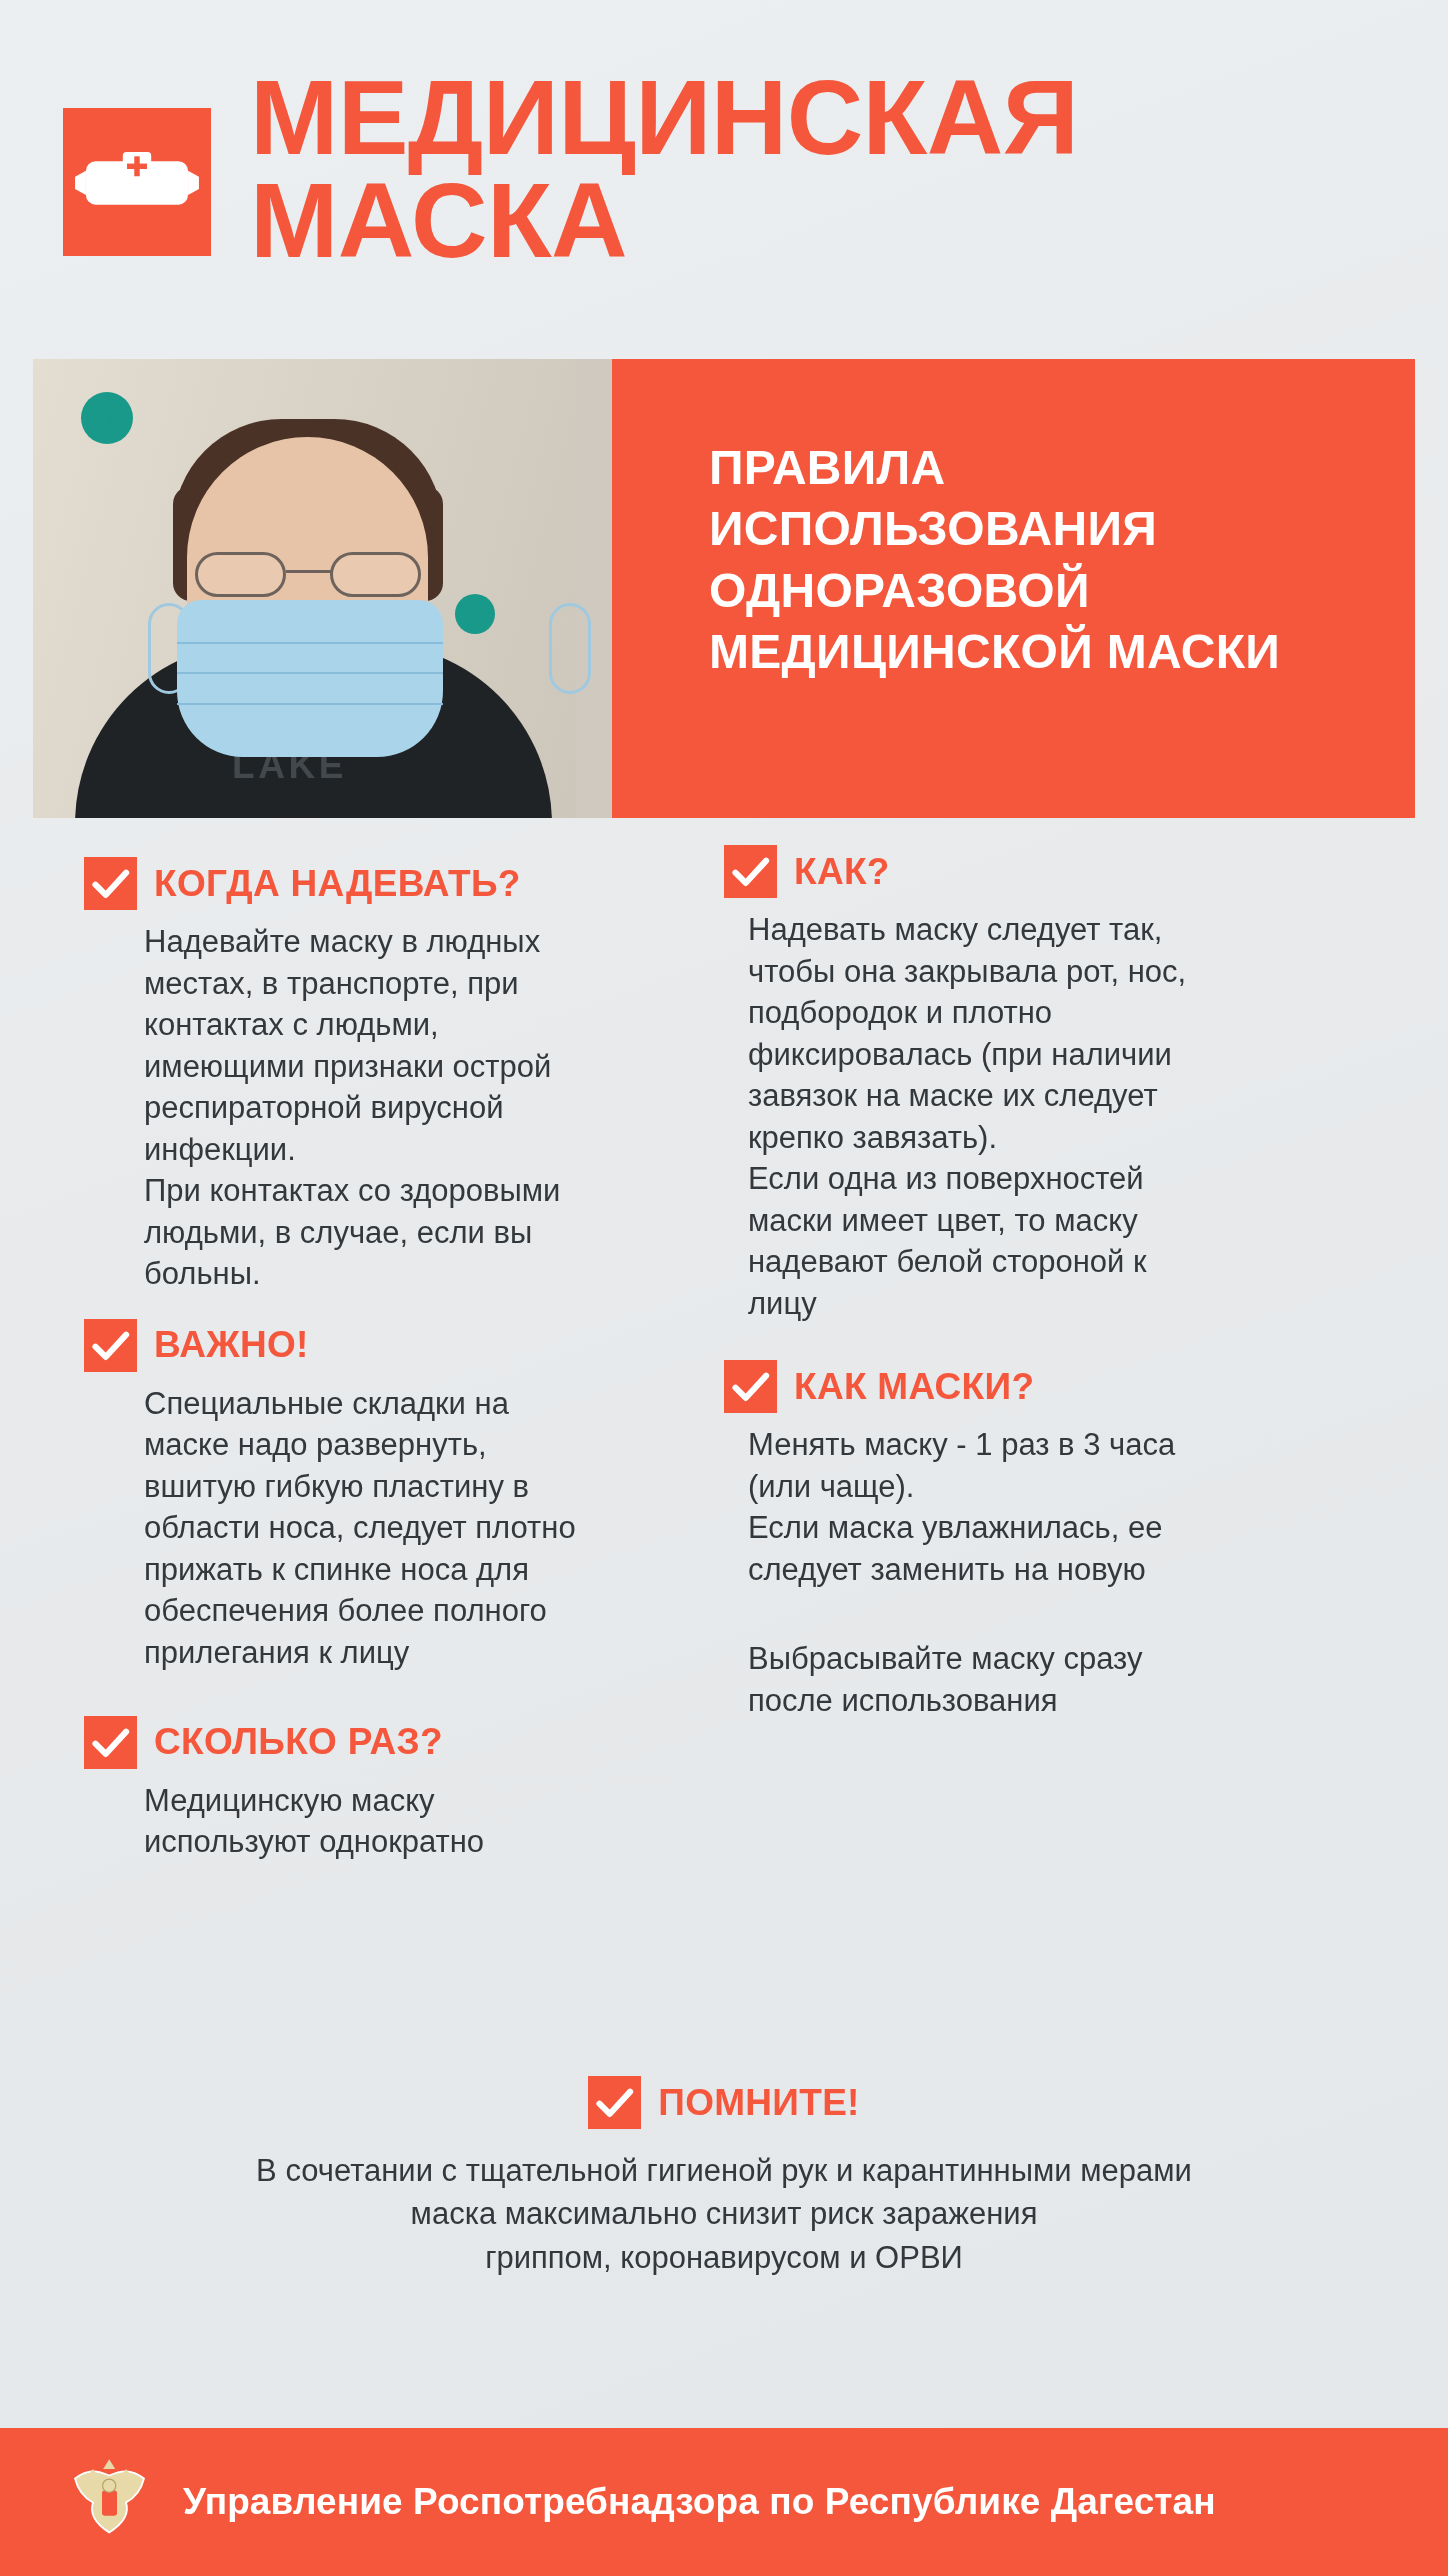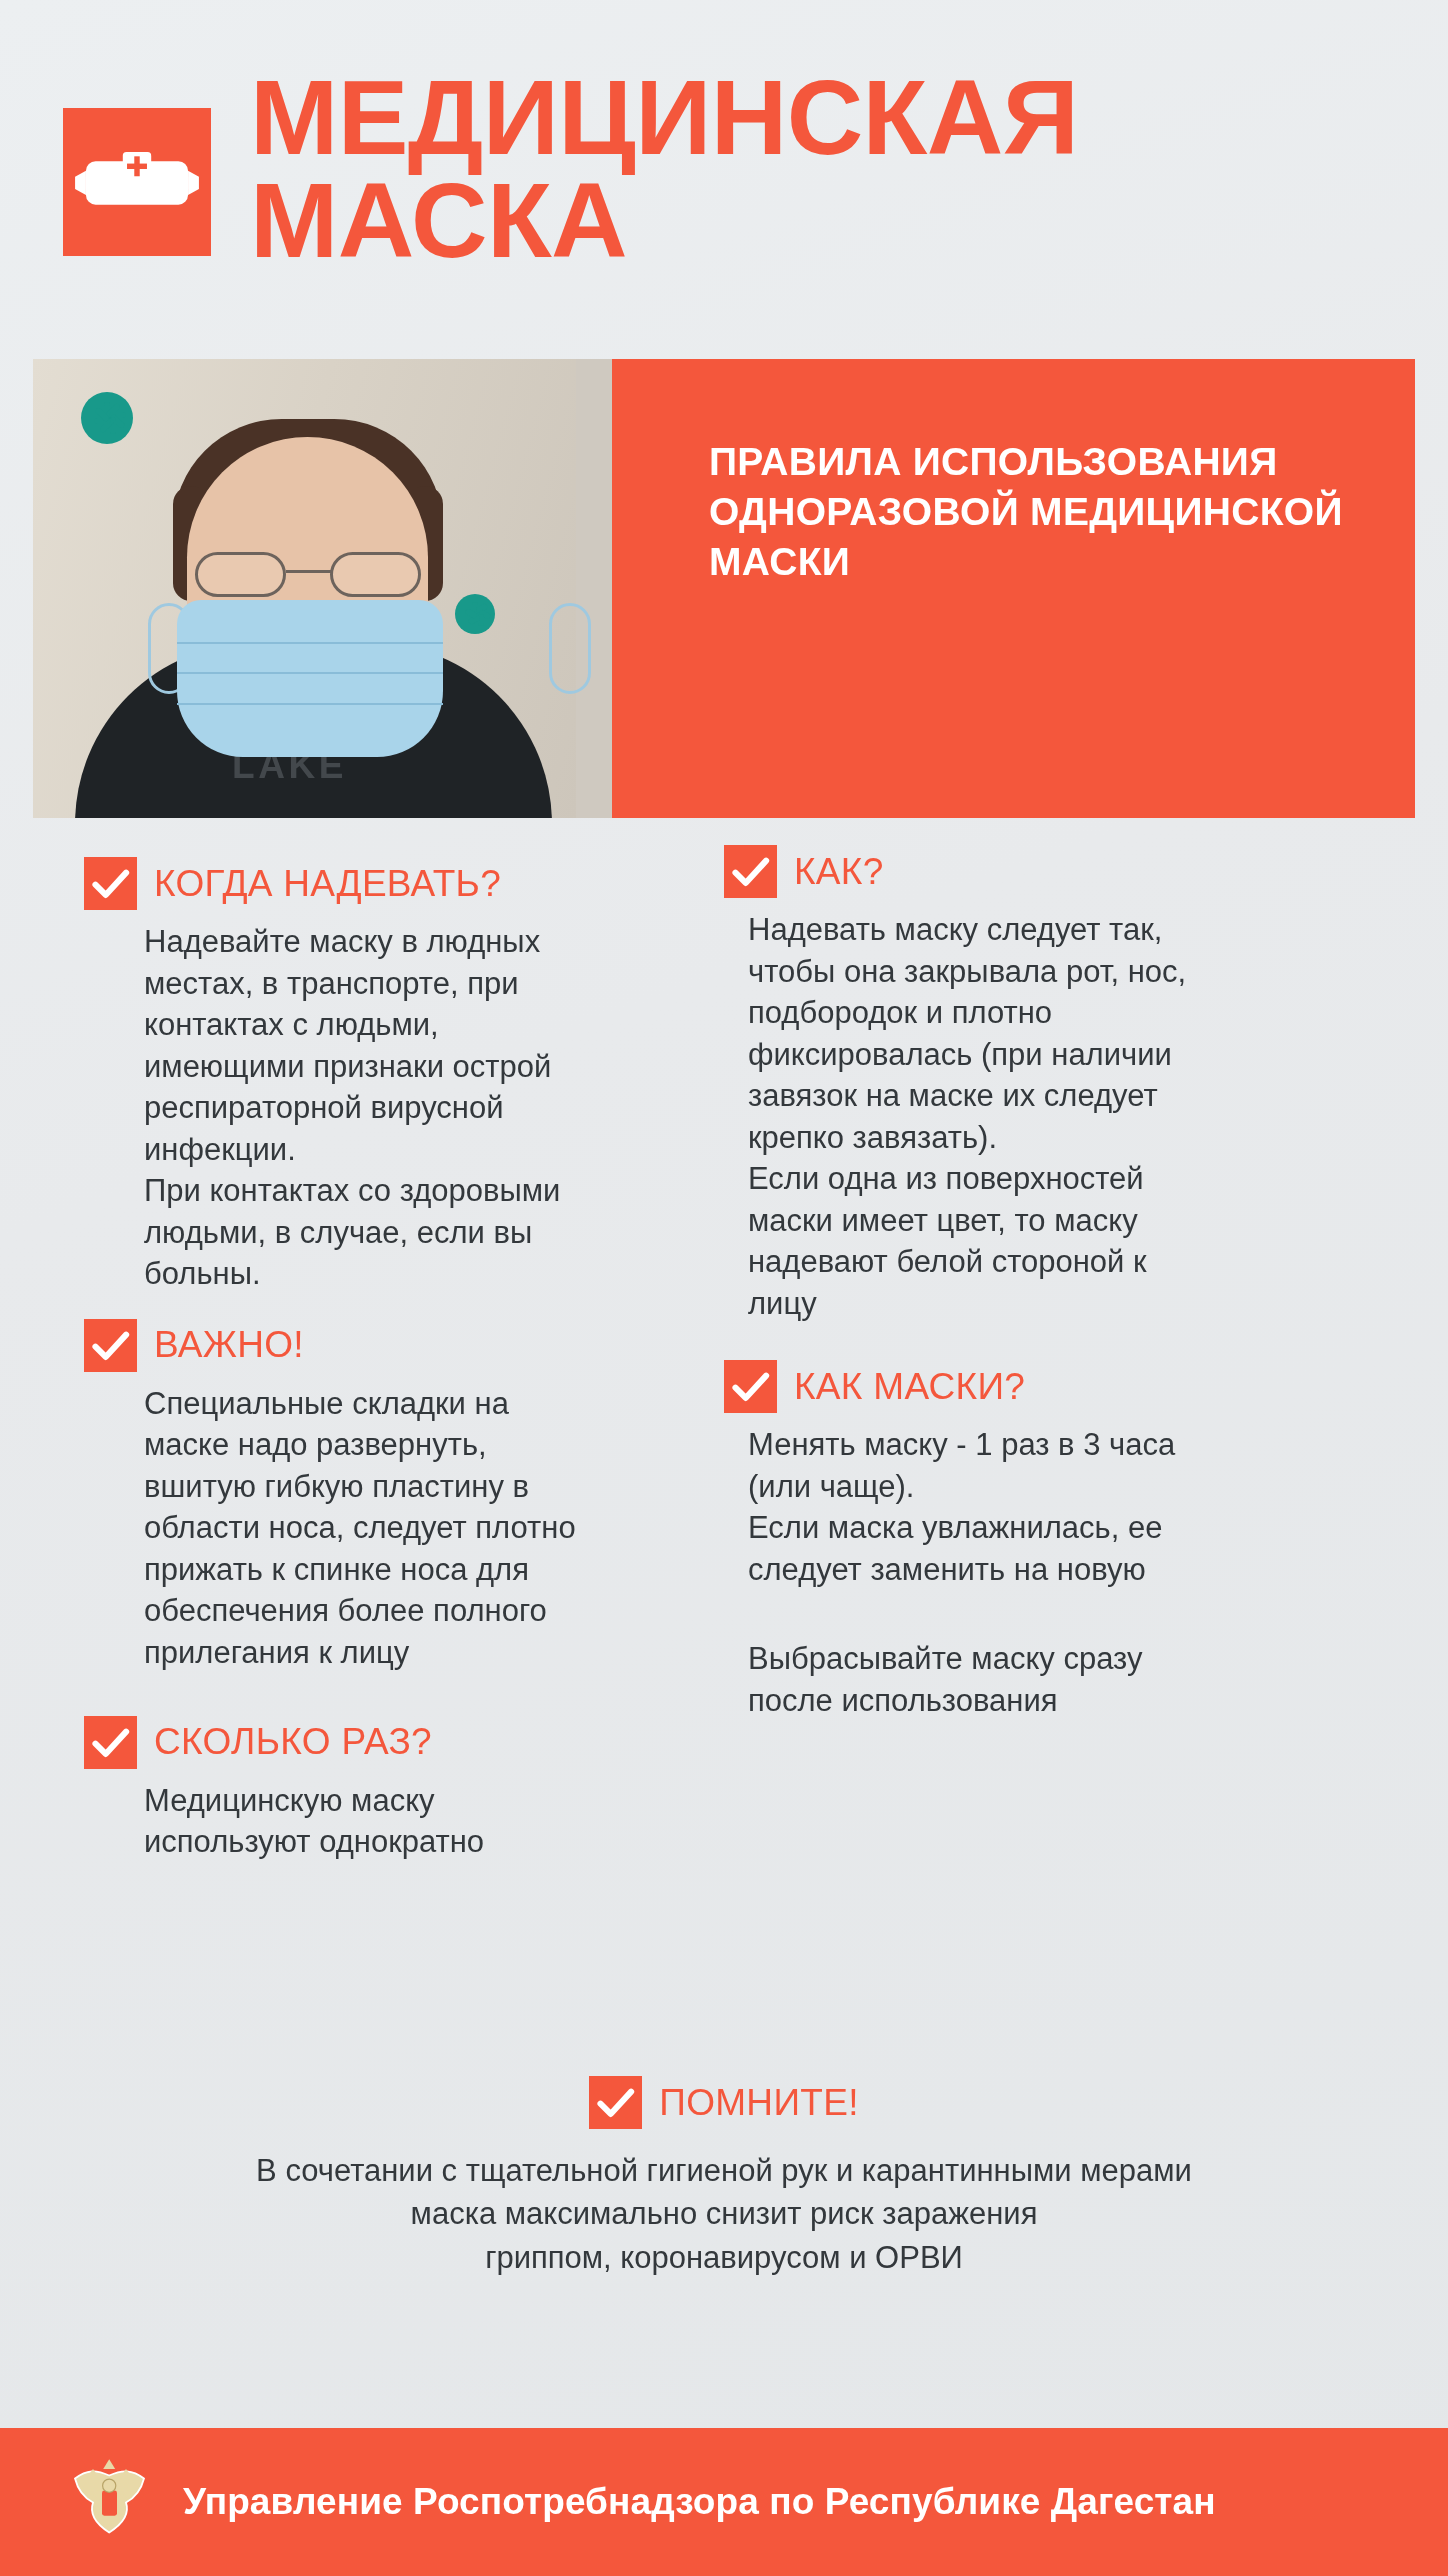--- a/index.html
+++ b/index.html
@@ -206,21 +206,21 @@
     width: 803px;
     height: 459px;
     background: #f4573c;
   }
   .hero-panel .lines {
     position: absolute;
     left: 97px;
     top: 78px;
     width: 664px;
     color: #ffffff;
-    font-size: 39px;
+    font-size: 48px;
     font-weight: bold;
     line-height: 1.28;
     letter-spacing: 0.3px;
   }
 
   
   .col {
     position: absolute;
   }
   .col-left { left: 84px; top: 857px; width: 567px; }
@@ -236,21 +236,21 @@
     width: 53px;
     height: 53px;
     background: #f4573c;
     flex: 0 0 auto;
     position: relative;
   }
   .tick svg { position: absolute; left: 0; top: 0; }
   .sec-title {
     color: #f4573c;
     font-size: 37px;
-    font-weight: normal;
+    font-weight: bold;
     letter-spacing: 0.3px;
     white-space: nowrap;
   }
   .sec-body {
     color: #33383c;
     font-size: 31px;
     line-height: 1.34;
     margin-top: 11px;
     white-space: pre-line;
   }

